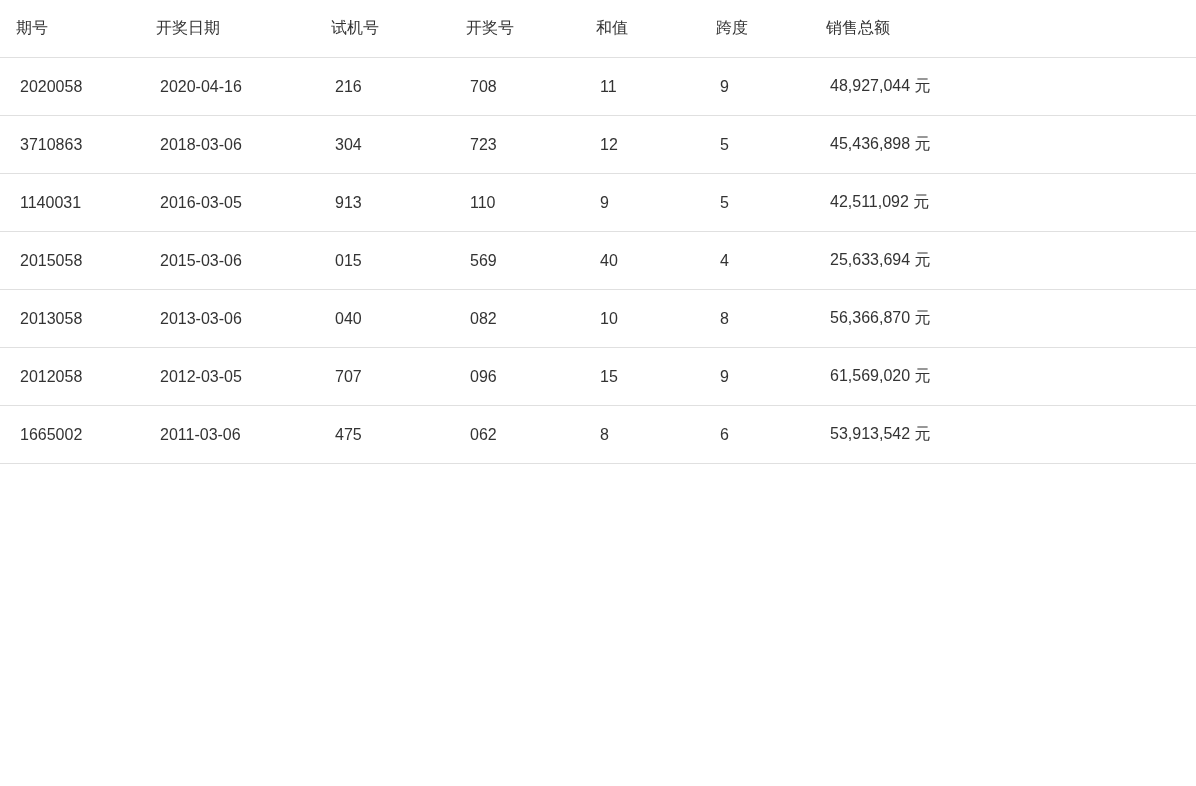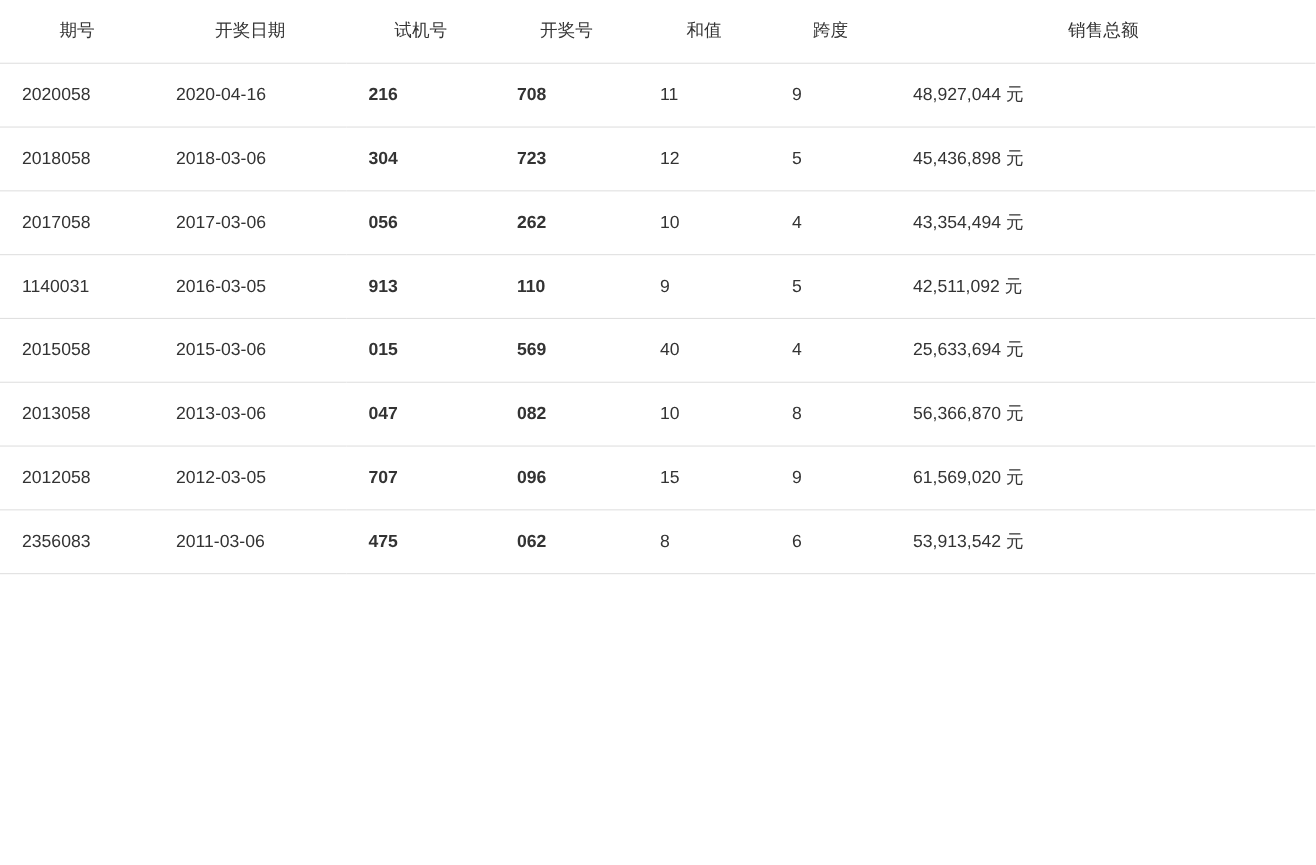--- a/index.html
+++ b/index.html
@@ -29,42 +29,42 @@
 
     col.col-period { width: 140px; }
     col.col-date { width: 175px; }
     col.col-trial { width: 135px; }
     col.col-winning { width: 130px; }
     col.col-sum { width: 120px; }
     col.col-span { width: 110px; }
     col.col-sales { width: 386px; }
 
     thead tr th {
-      padding: 18px 32px;
-      text-align: center;
+      padding: 18px 16px;
+      text-align: left;
       font-weight: normal;
       color: #333333;
       font-size: 16px;
       border-bottom: 1px solid #e0e0e0;
     }
 
     tbody tr td {
       padding: 18px 20px;
       text-align: left;
       color: #333333;
       font-size: 16px;
       border-bottom: 1px solid #e0e0e0;
     }
 
     tbody tr:last-child td {
       border-bottom: 1px solid #e0e0e0;
     }
 
     .bold {
-      font-weight: bold;
+      font-weight: normal;
     }
   </style>
 </head>
 <body>
 
 <div class="table-container">
   <table>
     <colgroup>
       <col class="col-period">
       <col class="col-date">
@@ -89,36 +89,27 @@
     <tr>
           <td>2020058</td>
           <td>2020-04-16</td>
           <td><span class="bold">216</span></td>
           <td><span class="bold">708</span></td>
           <td>11</td>
           <td>9</td>
           <td>48,927,044 元</td>
         </tr>
         <tr>
-          <td>2018058</td>
+          <td>3710863</td>
           <td>2018-03-06</td>
           <td><span class="bold">304</span></td>
           <td><span class="bold">723</span></td>
           <td>12</td>
           <td>5</td>
           <td>45,436,898 元</td>
-        </tr>
-        <tr>
-          <td>2017058</td>
-          <td>2017-03-06</td>
-          <td><span class="bold">056</span></td>
-          <td><span class="bold">262</span></td>
-          <td>10</td>
-          <td>4</td>
-          <td>43,354,494 元</td>
         </tr>
         <tr>
           <td>1140031</td>
           <td>2016-03-05</td>
           <td><span class="bold">913</span></td>
           <td><span class="bold">110</span></td>
           <td>9</td>
           <td>5</td>
           <td>42,511,092 元</td>
         </tr>
@@ -127,37 +118,37 @@
           <td>2015-03-06</td>
           <td><span class="bold">015</span></td>
           <td><span class="bold">569</span></td>
           <td>40</td>
           <td>4</td>
           <td>25,633,694 元</td>
         </tr>
         <tr>
           <td>2013058</td>
           <td>2013-03-06</td>
-          <td><span class="bold">047</span></td>
+          <td><span class="bold">040</span></td>
           <td><span class="bold">082</span></td>
           <td>10</td>
           <td>8</td>
           <td>56,366,870 元</td>
         </tr>
         <tr>
           <td>2012058</td>
           <td>2012-03-05</td>
           <td><span class="bold">707</span></td>
           <td><span class="bold">096</span></td>
           <td>15</td>
           <td>9</td>
           <td>61,569,020 元</td>
         </tr>
         <tr>
-          <td>2356083</td>
+          <td>1665002</td>
           <td>2011-03-06</td>
           <td><span class="bold">475</span></td>
           <td><span class="bold">062</span></td>
           <td>8</td>
           <td>6</td>
           <td>53,913,542 元</td>
         </tr>
       </tbody>
   </table>
 </div>

